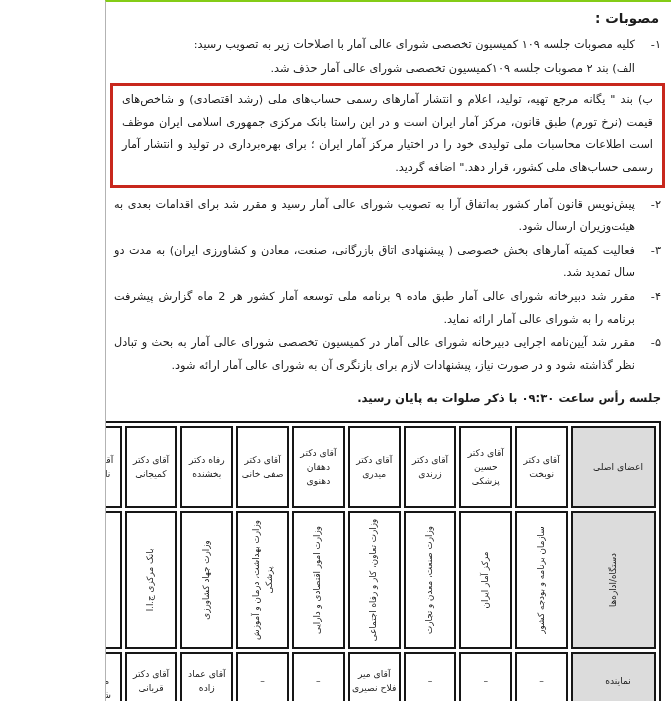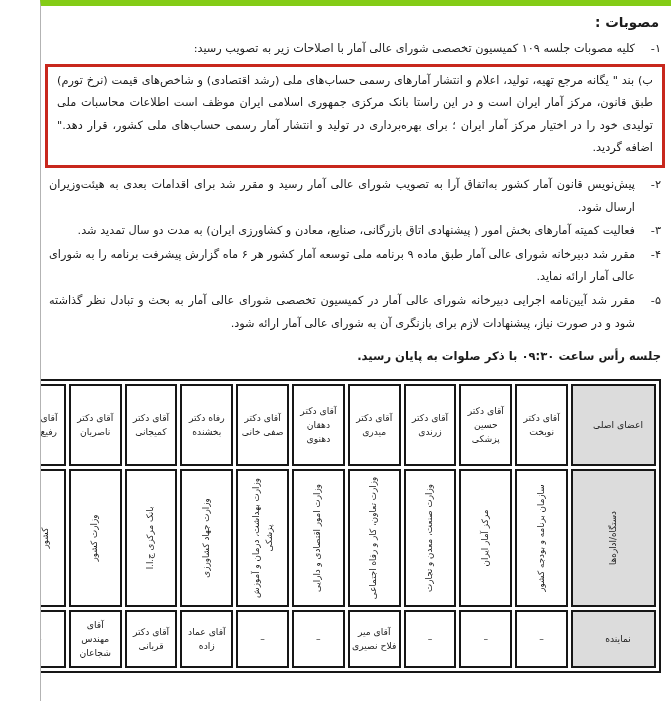--- a/index.html
+++ b/index.html
@@ -2,24 +2,24 @@
 <html dir="rtl" lang="fa"><head>
 <meta charset="utf-8">
 <style>
   html,body{margin:0;padding:0;background:#ffffff;}
   body{
     font-family:"DejaVu Sans",sans-serif;
     color:#1c1c1c;
     direction:rtl;
   }
   .page{
-    width:631px;height:701px;box-sizing:border-box;
+    width:566px;height:701px;box-sizing:border-box;
     padding:6px 10px 0 8px;
     border-left:1px solid #b3b3b3;
-    border-top:6px solid #84cc16;
+    border-top:2px solid #84cc16;
     overflow:hidden;
     position:relative;
     background:#fff;
   }
   .doc-title{
     font-size:13.5px;font-weight:bold;margin:2px 2px 8px 0;
   }
   .item{display:flex;font-size:11.3px;line-height:2.0;margin-bottom:1px;}
   .item .num{flex:0 0 26px;}
   .item .txt{flex:1;text-align:justify;}
@@ -68,38 +68,39 @@
 
 <div class="page">
 
   <h1 class="doc-title">مصوبات :</h1>
 
   <div class="item">
     <span class="num">۱-</span>
     <div class="txt">کلیه مصوبات جلسه ۱۰۹ کمیسیون تخصصی شورای عالی آمار با اصلاحات زیر به تصویب رسید:</div>
   </div>
 
+  <div class="sub-line">الف) بند ۲ مصوبات جلسه ۱۰۹کمیسیون تخصصی شورای عالی آمار حذف شد.</div>
 
   <div class="red-box">
     <div class="txt">ب) بند " یگانه مرجع تهیه، تولید، اعلام و انتشار آمارهای رسمی حساب‌های ملی (رشد اقتصادی) و شاخص‌های قیمت (نرخ تورم) طبق قانون، مرکز آمار ایران است و در این راستا بانک مرکزی جمهوری اسلامی ایران موظف است اطلاعات محاسبات ملی تولیدی خود را در اختیار مرکز آمار ایران ؛ برای بهره‌برداری در تولید و انتشار آمار رسمی حساب‌های ملی کشور، قرار دهد." اضافه گردید.</div>
   </div>
 
   <div class="item">
     <span class="num">۲-</span>
     <div class="txt">پیش‌نویس قانون آمار کشور به‌اتفاق آرا به تصویب شورای عالی آمار رسید و مقرر شد برای اقدامات بعدی به هیئت‌وزیران ارسال شود.</div>
   </div>
 
   <div class="item">
     <span class="num">۳-</span>
-    <div class="txt">فعالیت کمیته آمارهای بخش امور ( پیشنهادی اتاق بازرگانی، صنایع، معادن و کشاورزی ایران) به مدت دو سال تمدید شد.</div>
+    <div class="txt">فعالیت کمیته آمارهای بخش خصوصی ( پیشنهادی اتاق بازرگانی، صنعت، معادن و کشاورزی ایران) به مدت دو سال تمدید شد.</div>
   </div>
 
   <div class="item">
     <span class="num">۴-</span>
-    <div class="txt">مقرر شد دبیرخانه شورای عالی آمار طبق ماده ۹ برنامه ملی توسعه آمار کشور هر ۶ ماه گزارش پیشرفت برنامه را به شورای عالی آمار ارائه نماید.</div>
+    <div class="txt">مقرر شد دبیرخانه شورای عالی آمار طبق ماده ۹ برنامه ملی توسعه آمار کشور هر 2 ماه گزارش پیشرفت برنامه را به شورای عالی آمار ارائه نماید.</div>
   </div>
 
   <div class="item">
     <span class="num">۵-</span>
     <div class="txt">مقرر شد آیین‌نامه اجرایی دبیرخانه شورای عالی آمار در کمیسیون تخصصی شورای عالی آمار به بحث و تبادل نظر گذاشته شود و در صورت نیاز، پیشنهادات لازم برای بازنگری آن به شورای عالی آمار ارائه شود.</div>
   </div>
 
   <p class="closing-line">جلسه رأس ساعت ۰۹:۳۰ با ذکر صلوات به پایان رسید.</p>
 
 

